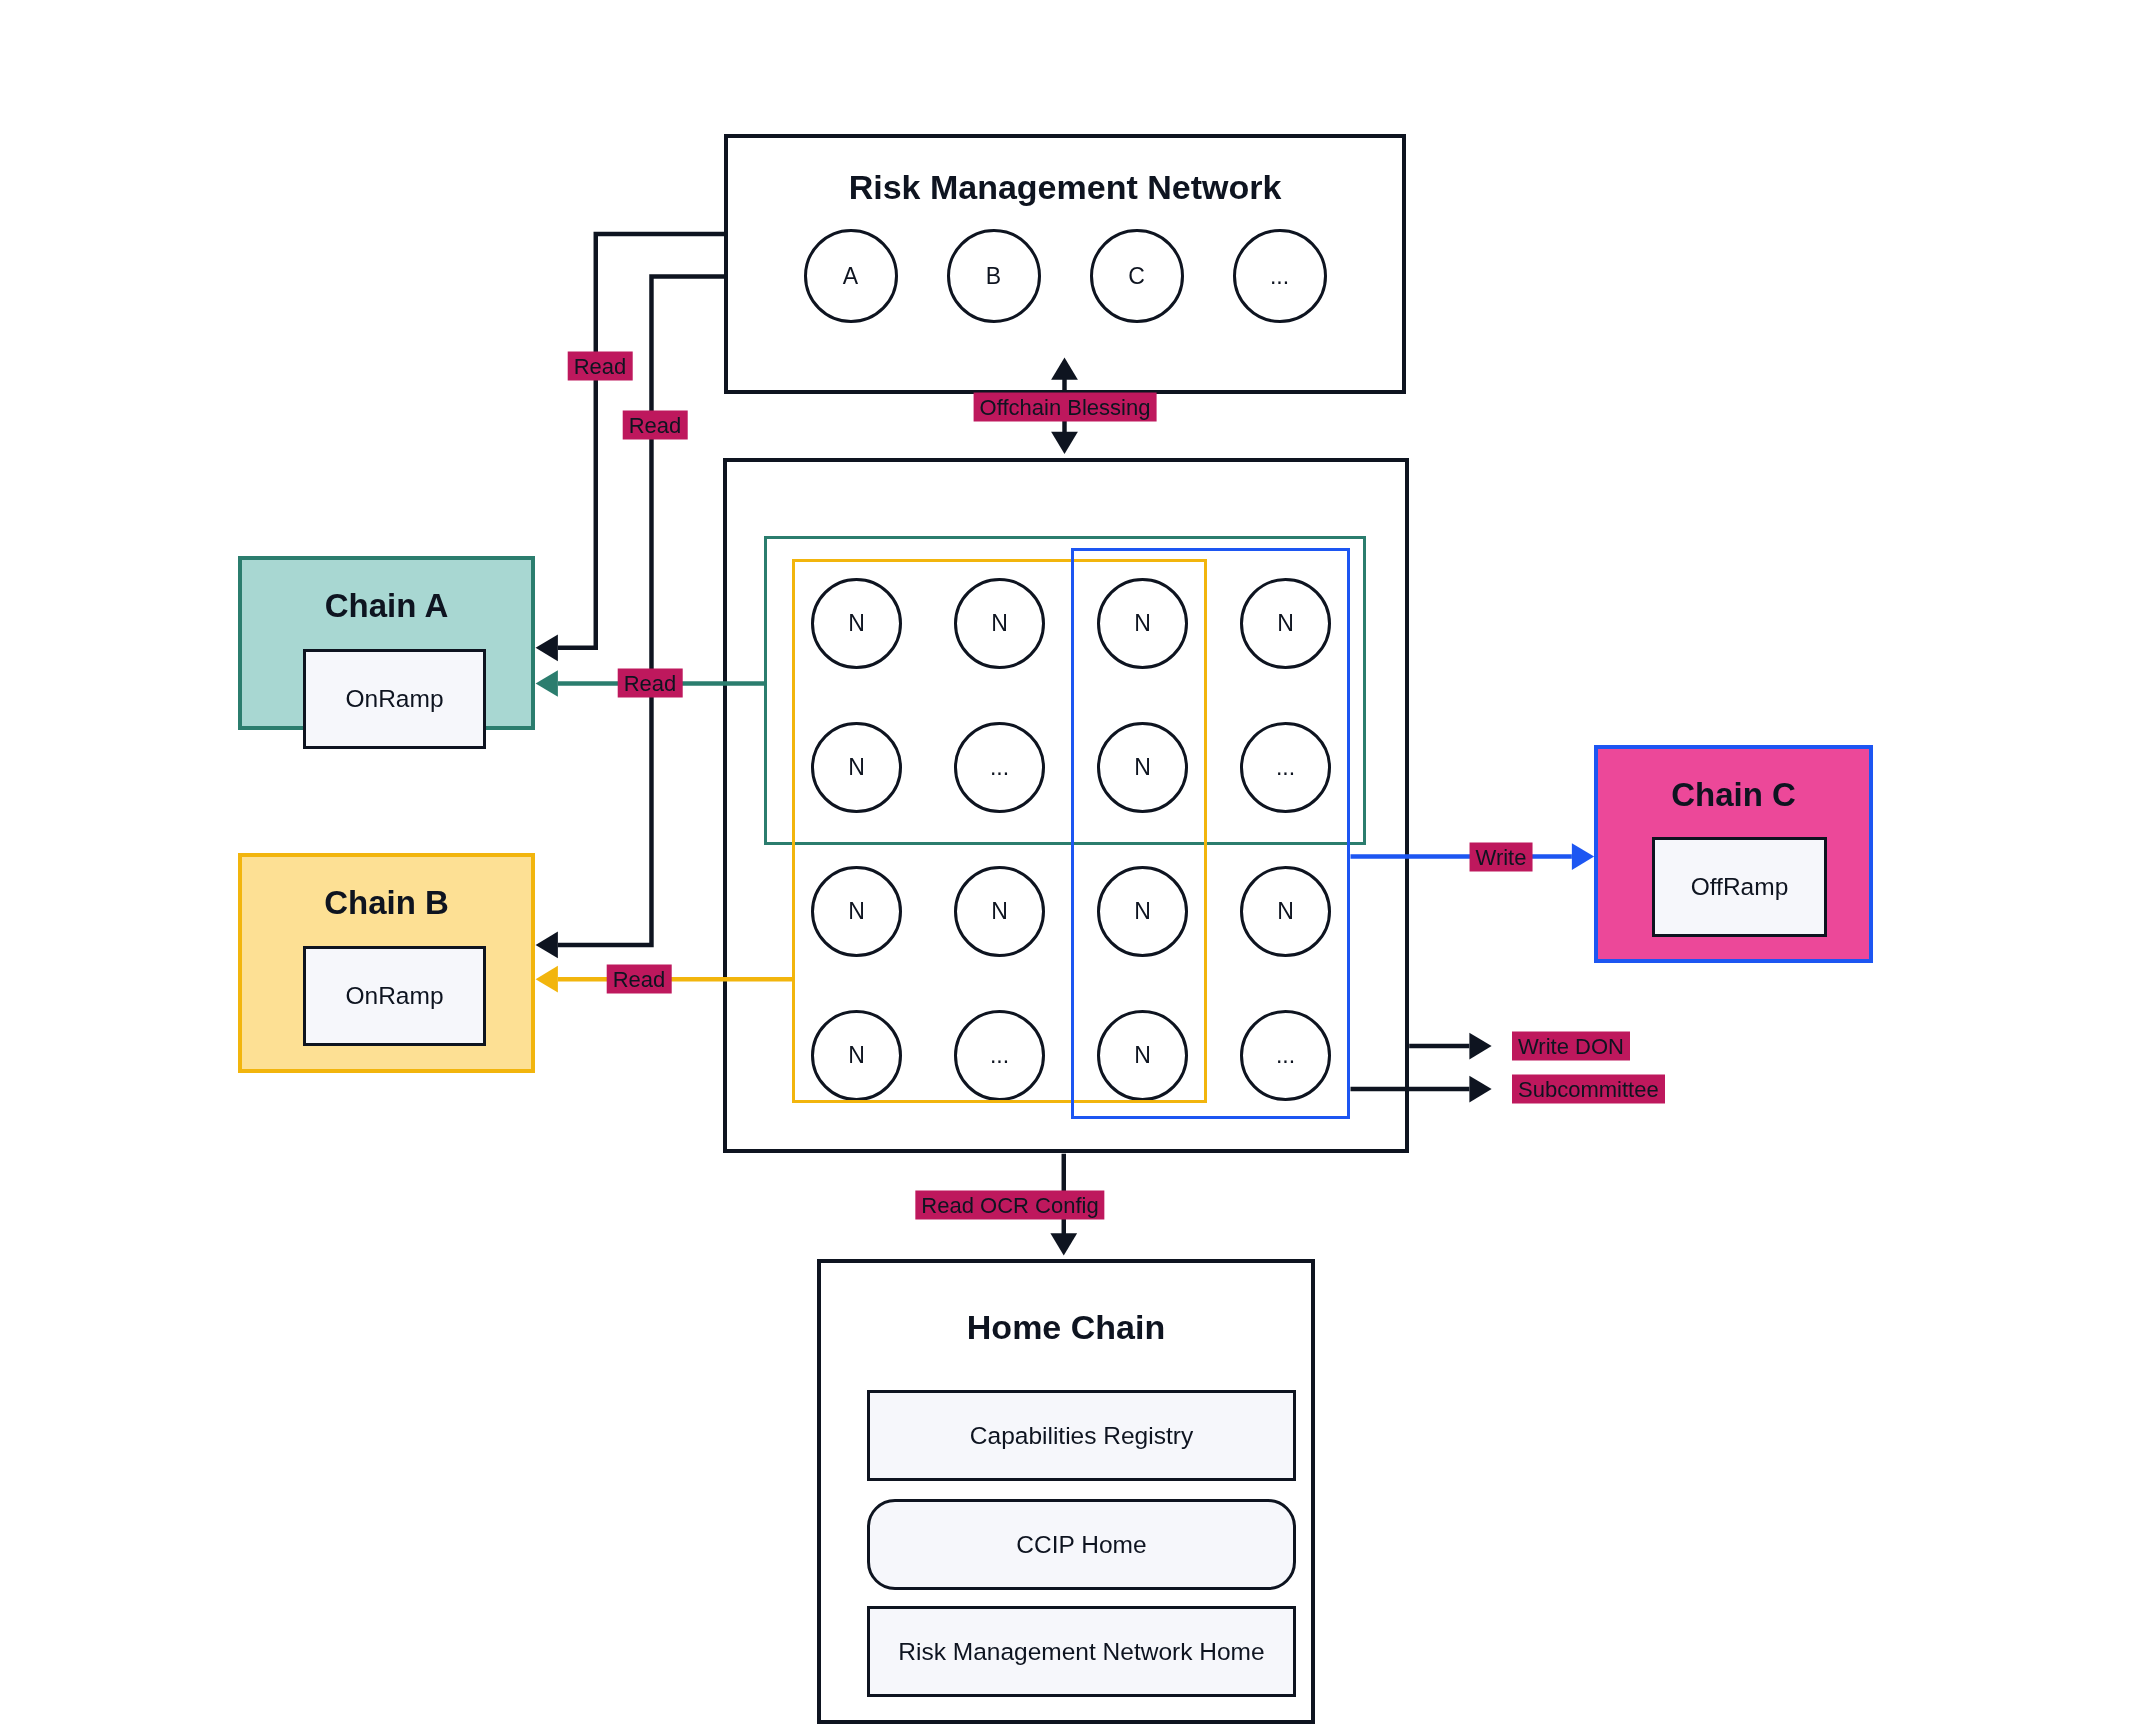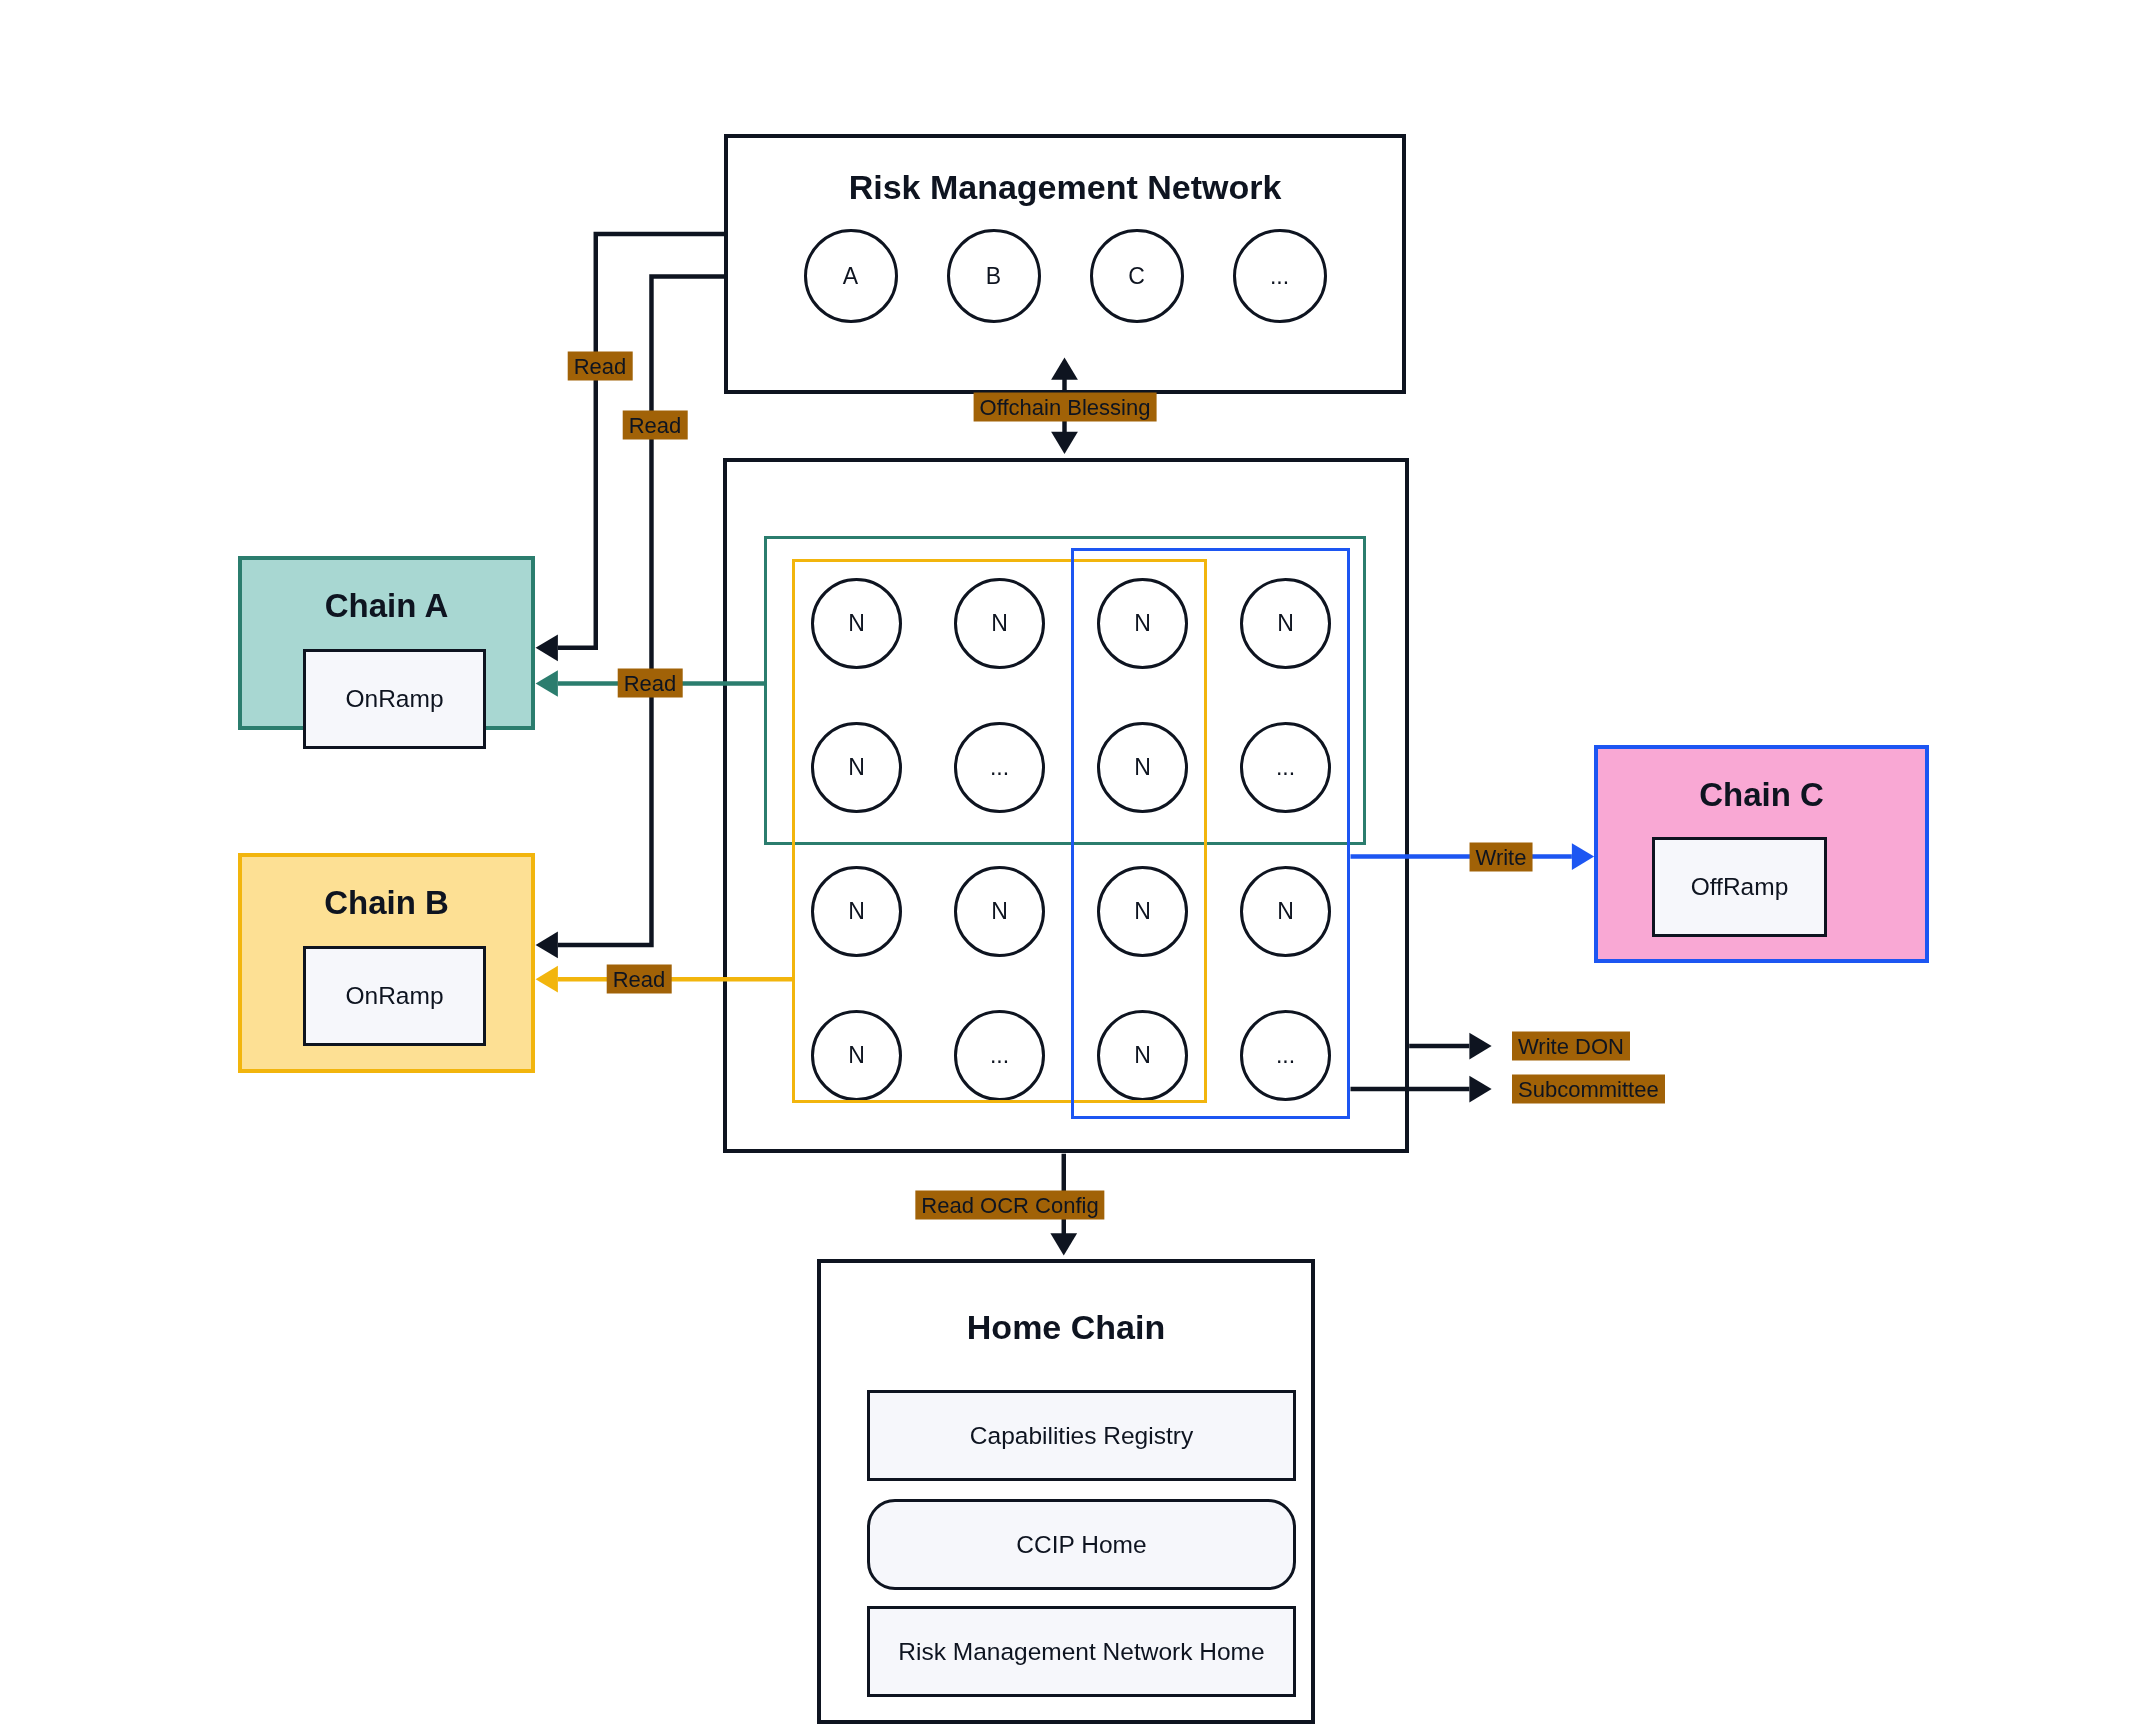--- a/index.html
+++ b/index.html
@@ -21,39 +21,39 @@
             grid-template-columns:repeat(4,91px);grid-auto-rows:91px;column-gap:52px;row-gap:53px;}
   .don-grid .node-circle{width:91px;height:91px;}
   
   .rect-teal{left:764px;top:536px;width:602px;height:309px;border:3.7px solid #2b7d6e;}
   .rect-yellow{left:792px;top:559px;width:415px;height:544px;border:3.7px solid #f2b50d;}
   .rect-blue{left:1071px;top:548px;width:279px;height:571px;border:3.7px solid #1d56f2;}
   
   .chain{border-width:4.5px;border-style:solid;}
   .chain-a{left:238px;top:556px;width:297px;height:174px;background:#a8d7d2;border-color:#2b7d6e;}
   .chain-b{left:238px;top:853px;width:297px;height:220px;background:#fde094;border-color:#f2b50d;}
-  .chain-c{left:1594px;top:745px;width:335px;height:218px;background:#f9a8d4;border-color:#1d56f2;}
+  .chain-c{left:1594px;top:745px;width:279px;height:218px;background:#ec4899;border-color:#1d56f2;}
   .chain-title{margin-top:27px;font-size:33px;}
   .contract{position:absolute;background:#f6f7fb;border:3.7px solid #0e1420;
             display:flex;align-items:center;justify-content:center;font-size:24.5px;}
   .contract-a{left:61px;top:89px;width:177px;height:94px;}
   .contract-b{left:61px;top:89px;width:177px;height:94px;}
   .contract-c{left:54px;top:88px;width:169px;height:94px;}
   
   .home{left:817px;top:1259px;width:498px;height:465px;}
   .home-title{margin-top:45px;font-size:34px;}
   .home-row{position:absolute;left:38px;width:423px;height:85px;background:#f6f7fb;border:3.7px solid #0e1420;
             display:flex;align-items:center;justify-content:center;font-size:24.5px;margin-left:8px;}
   .home-row-1{top:127px;}
   .home-row-2{top:236px;border-radius:28px;}
   .home-row-3{top:343px;}
   
   svg.wires{position:absolute;left:0;top:0;pointer-events:none;}
   
-  .edge-label{position:absolute;transform:translate(-50%,-50%);background:#a16207;
+  .edge-label{position:absolute;transform:translate(-50%,-50%);background:#be185d;
               font-size:22px;padding:1.5px 6px;white-space:nowrap;}
   .edge-label-left{transform:translateY(-50%);}
 </style>
 </head>
 <body>
 
 <div class="abs box rmn">
   <div class="box-title rmn-title">Risk Management Network</div>
   <div class="rmn-nodes">
     <div class="node-circle">

